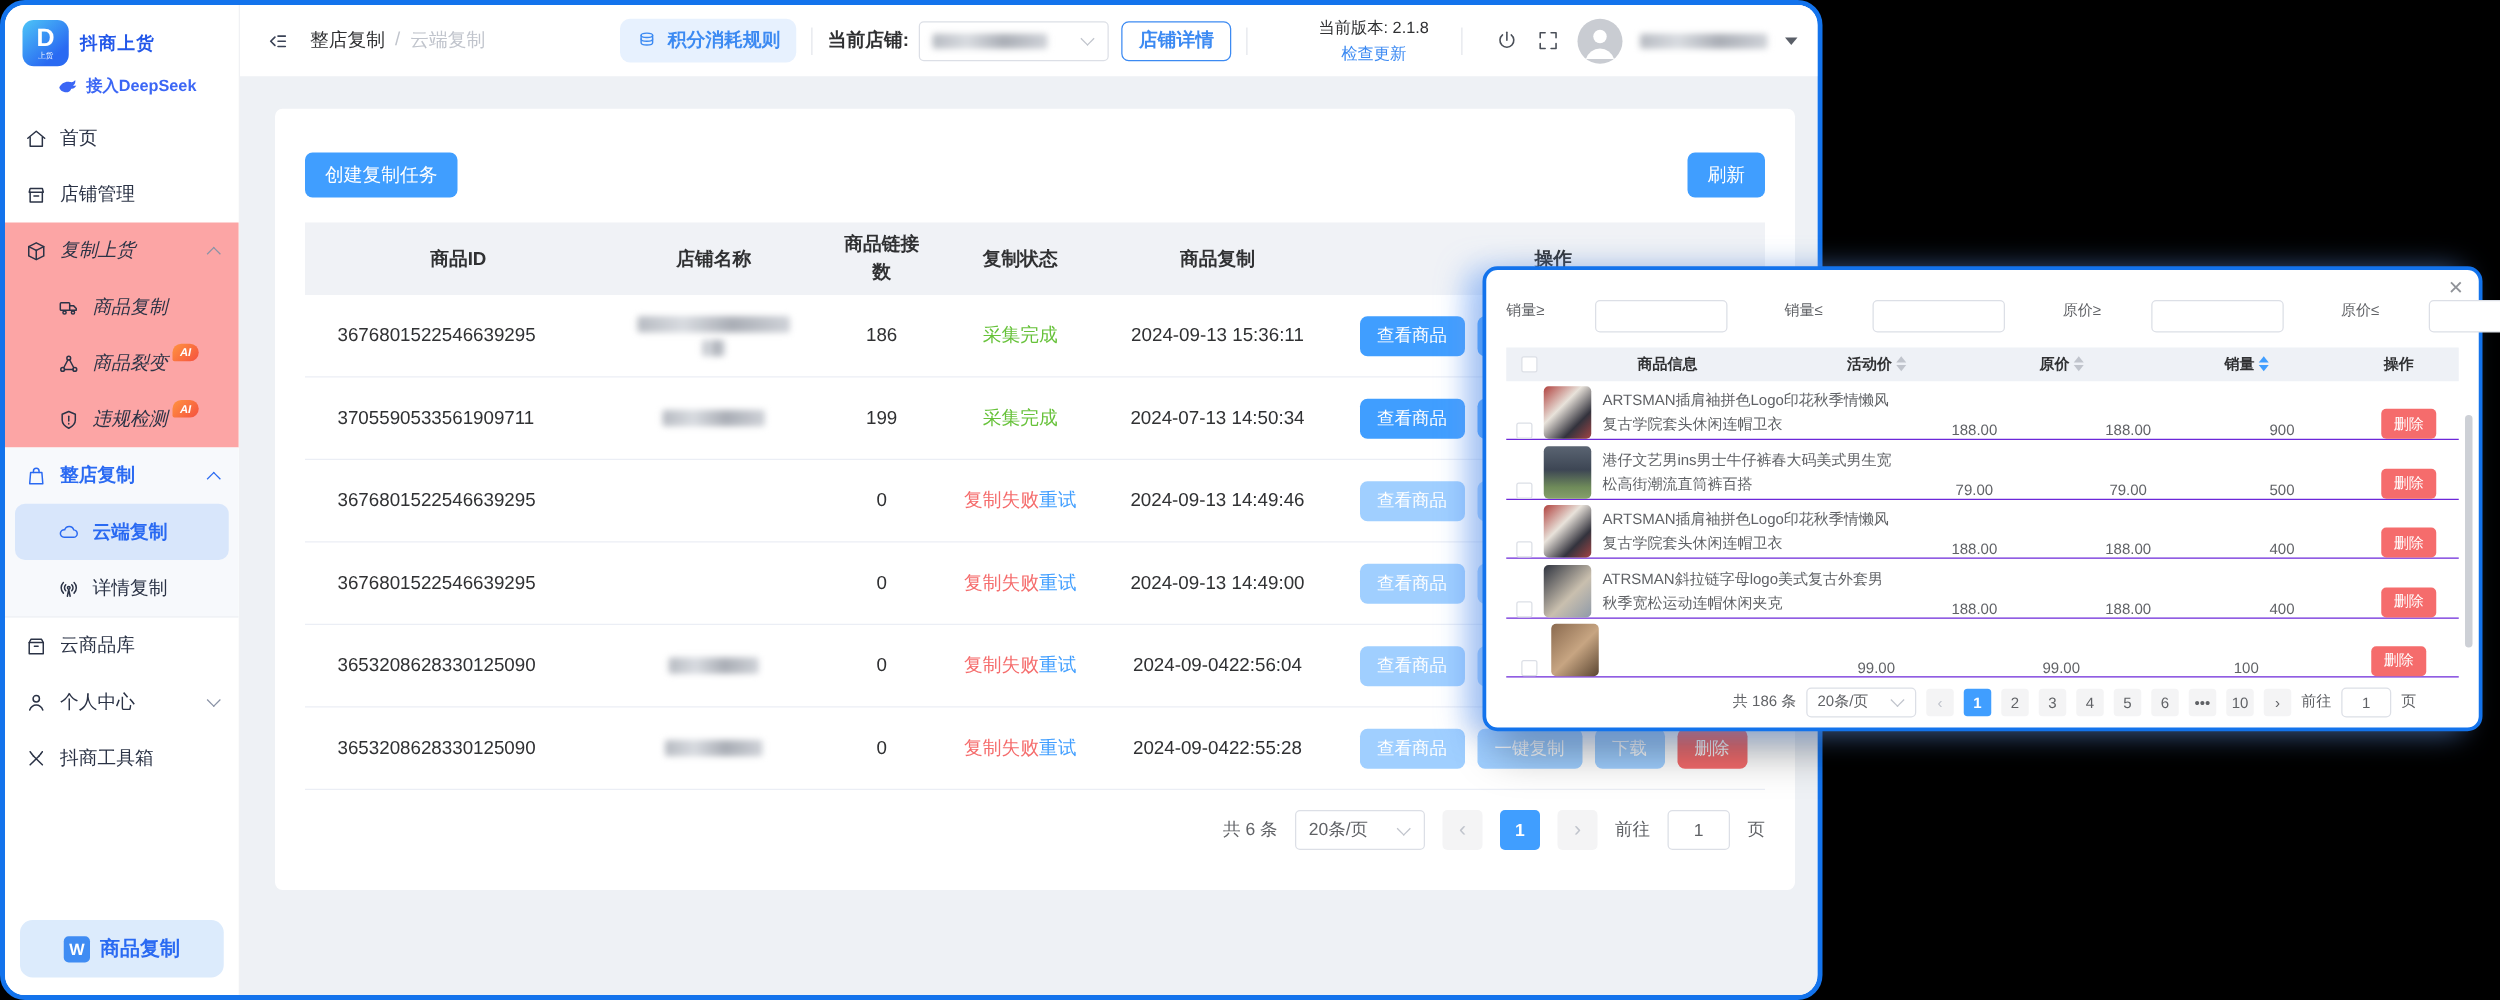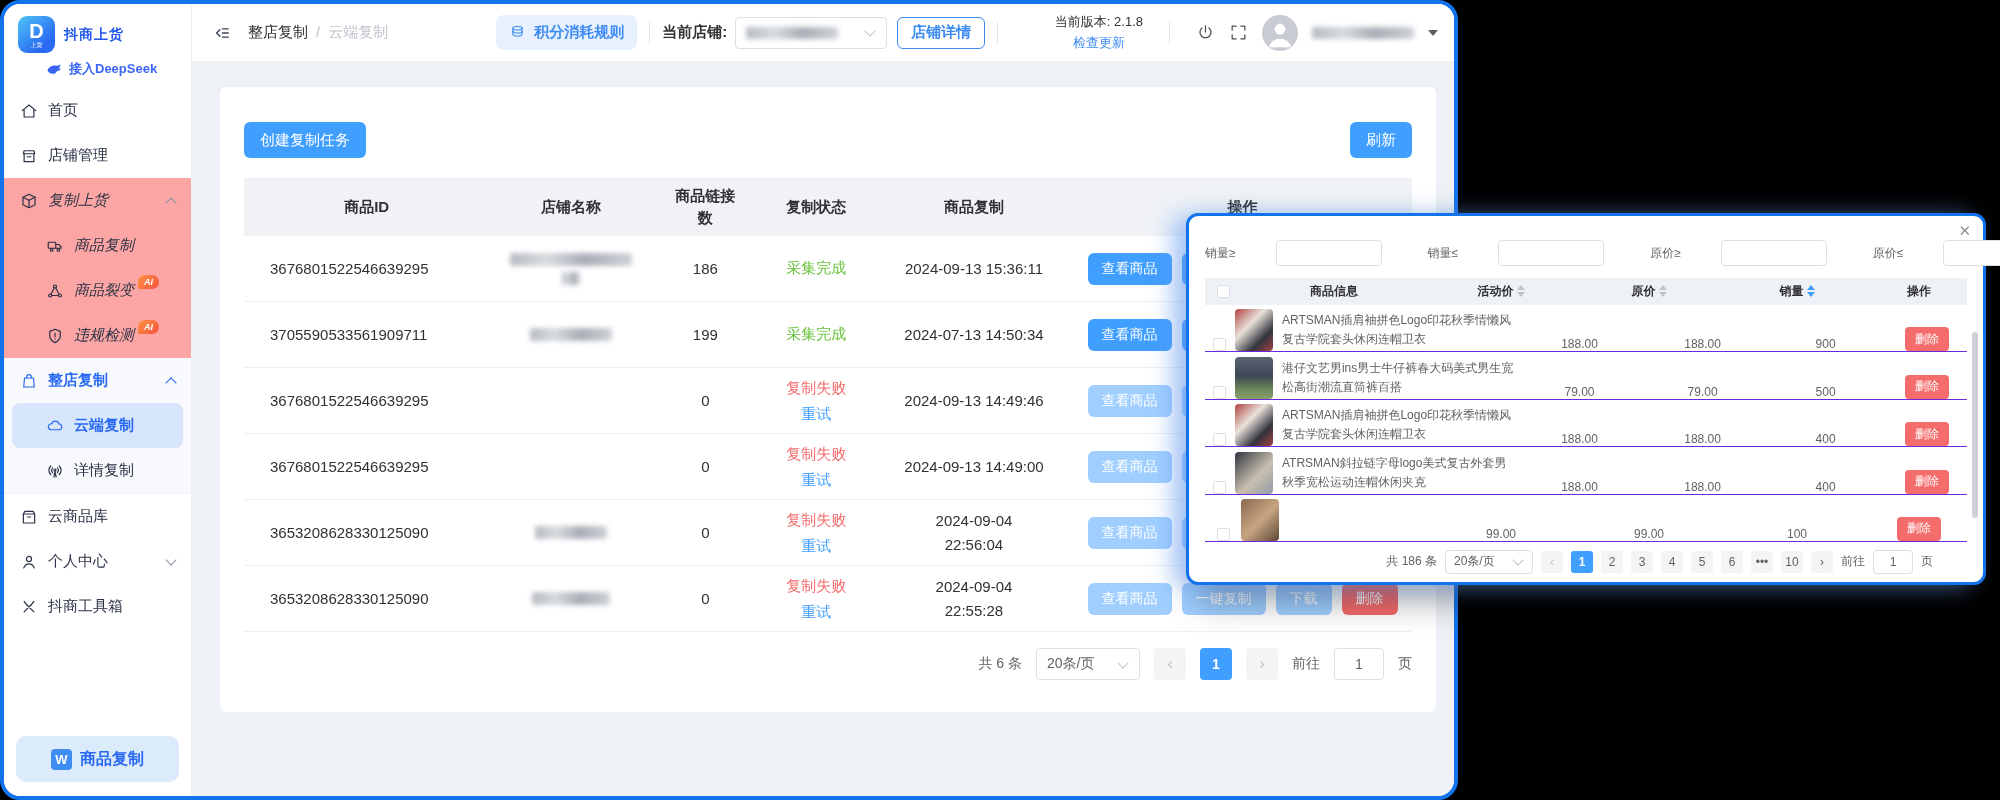--- a/index.html
+++ b/index.html
@@ -77,41 +77,41 @@
   .thead { display:flex; align-items:center; background:#f0f2f6; color:#303133; font-weight:700; font-size:15px; min-height:58px; }
   .trow { display:flex; align-items:center; min-height:66px; border-bottom:1px solid #ebeef5; font-size:15px; color:#303133; }
   .c1 { width:21%; } .c2 { width:14%; } .c3 { width:9%; } .c4 { width:10%; } .c5 { width:17%; } .c6 { width:29%; }
   .cell { display:flex; align-items:center; justify-content:center; text-align:center; }
   .thead .c1 { justify-content:center; }
   .trow .c1 { justify-content:flex-start; padding-left:26px; }
   .wrap-head { display:block; width:66px; text-align:center; line-height:1.5; }
   .status-ok { color:#67c23a; }
   .status-fail { color:#f56c6c; line-height:1.7; }
   .retry { color:#409eff; cursor:pointer; line-height:1.7; }
-  .stack { display:flex; flex-direction:column; align-items:center; line-height:1.6; }
+  .stack { display:flex; flex-direction:row; align-items:center; line-height:1.6; }
   .actions { display:flex; gap:10px; justify-content:center; }
 
   .blur1 { background:linear-gradient(90deg,#b6bac1,#d8dbe0 30%,#a9adb5 62%,#cfd2d8); filter:blur(2.5px); border-radius:2px; height:13px; }
   .bw120{width:122px;} .bw16{width:18px;} .bw80{width:82px;} .bw70{width:72px;} .bw76{width:78px;} .bw100{width:102px;height:12px;} .bw90{width:92px;height:12px;}
   .store-stack { display:flex; flex-direction:column; align-items:center; gap:6px; }
 
   .pager-row { display:flex; justify-content:flex-end; align-items:center; gap:14px; margin-top:16px; font-size:14px; color:#606266; }
   .psel { width:104px; height:32px; border:1px solid #dcdfe6; border-radius:4px; display:flex; align-items:center; padding:0 10px; color:#606266; cursor:pointer; }
   .pbtn { width:32px; height:32px; background:#f4f4f5; border-radius:4px; display:flex; align-items:center; justify-content:center;
     color:#c0c4cc; font-size:17px; cursor:pointer; }
   .pnum { width:32px; height:32px; border-radius:4px; display:flex; align-items:center; justify-content:center; cursor:pointer; }
   .pnum.active { background:#409eff; color:#fff; font-weight:700; }
   .goto-input { width:50px; height:32px; border:1px solid #dcdfe6; border-radius:4px; text-align:center; font-size:14px; color:#606266; font-family:inherit; }
 
   
   .modal { position:absolute; left:1186px; top:213px; width:800px; height:372px; background:#fff; z-index:20;
     border:3px solid #1373ec; border-radius:12px; padding:8px 16px 8px; display:flex; flex-direction:column;
     box-shadow:-14px 2px 22px rgba(110,165,255,.55), 10px 16px 34px rgba(0,0,0,.35); }
   .modal-close { position:absolute; top:7px; right:12px; color:#909399; font-size:15px; cursor:pointer; line-height:1; }
-  .mfilters { display:flex; align-items:center; margin-top:16px; font-size:12px; color:#606266;gap:36px; }
+  .mfilters { display:flex; margin-top:16px; font-size:12px; color:#606266;gap:36px; }
   .mfilters .lbl { margin:0 4px 0 0; white-space:nowrap; }
   .minput { width:106px; height:26px; border:1px solid #dcdfe6; border-radius:4px; margin-right:10px; font-family:inherit; padding:0 6px; font-size:12px; }
   .mbtn { height:26px; padding:0 12px; border:none; border-radius:4px; color:#fff; font-size:12px; display:inline-flex; align-items:center; cursor:pointer; font-family:inherit; white-space:nowrap; }
   .mbtn.q { background:#409eff; margin-left:4px; }
   .mbtn.bd { background:#f56c6c; margin-left:8px; }
   .mhead { display:flex; align-items:center; background:#eef1f6; height:28px; margin-top:12px; font-size:12px; font-weight:700; color:#303133; }
   .mc0 { width:36px; display:flex; justify-content:center; }
   .mc1 { flex:1; display:flex; align-items:center; }
   .mhead .mc1 { justify-content:center; }
   .mc2,.mc3,.mc4 { width:148px; text-align:center; display:flex; align-items:center; justify-content:center; gap:3px; }

